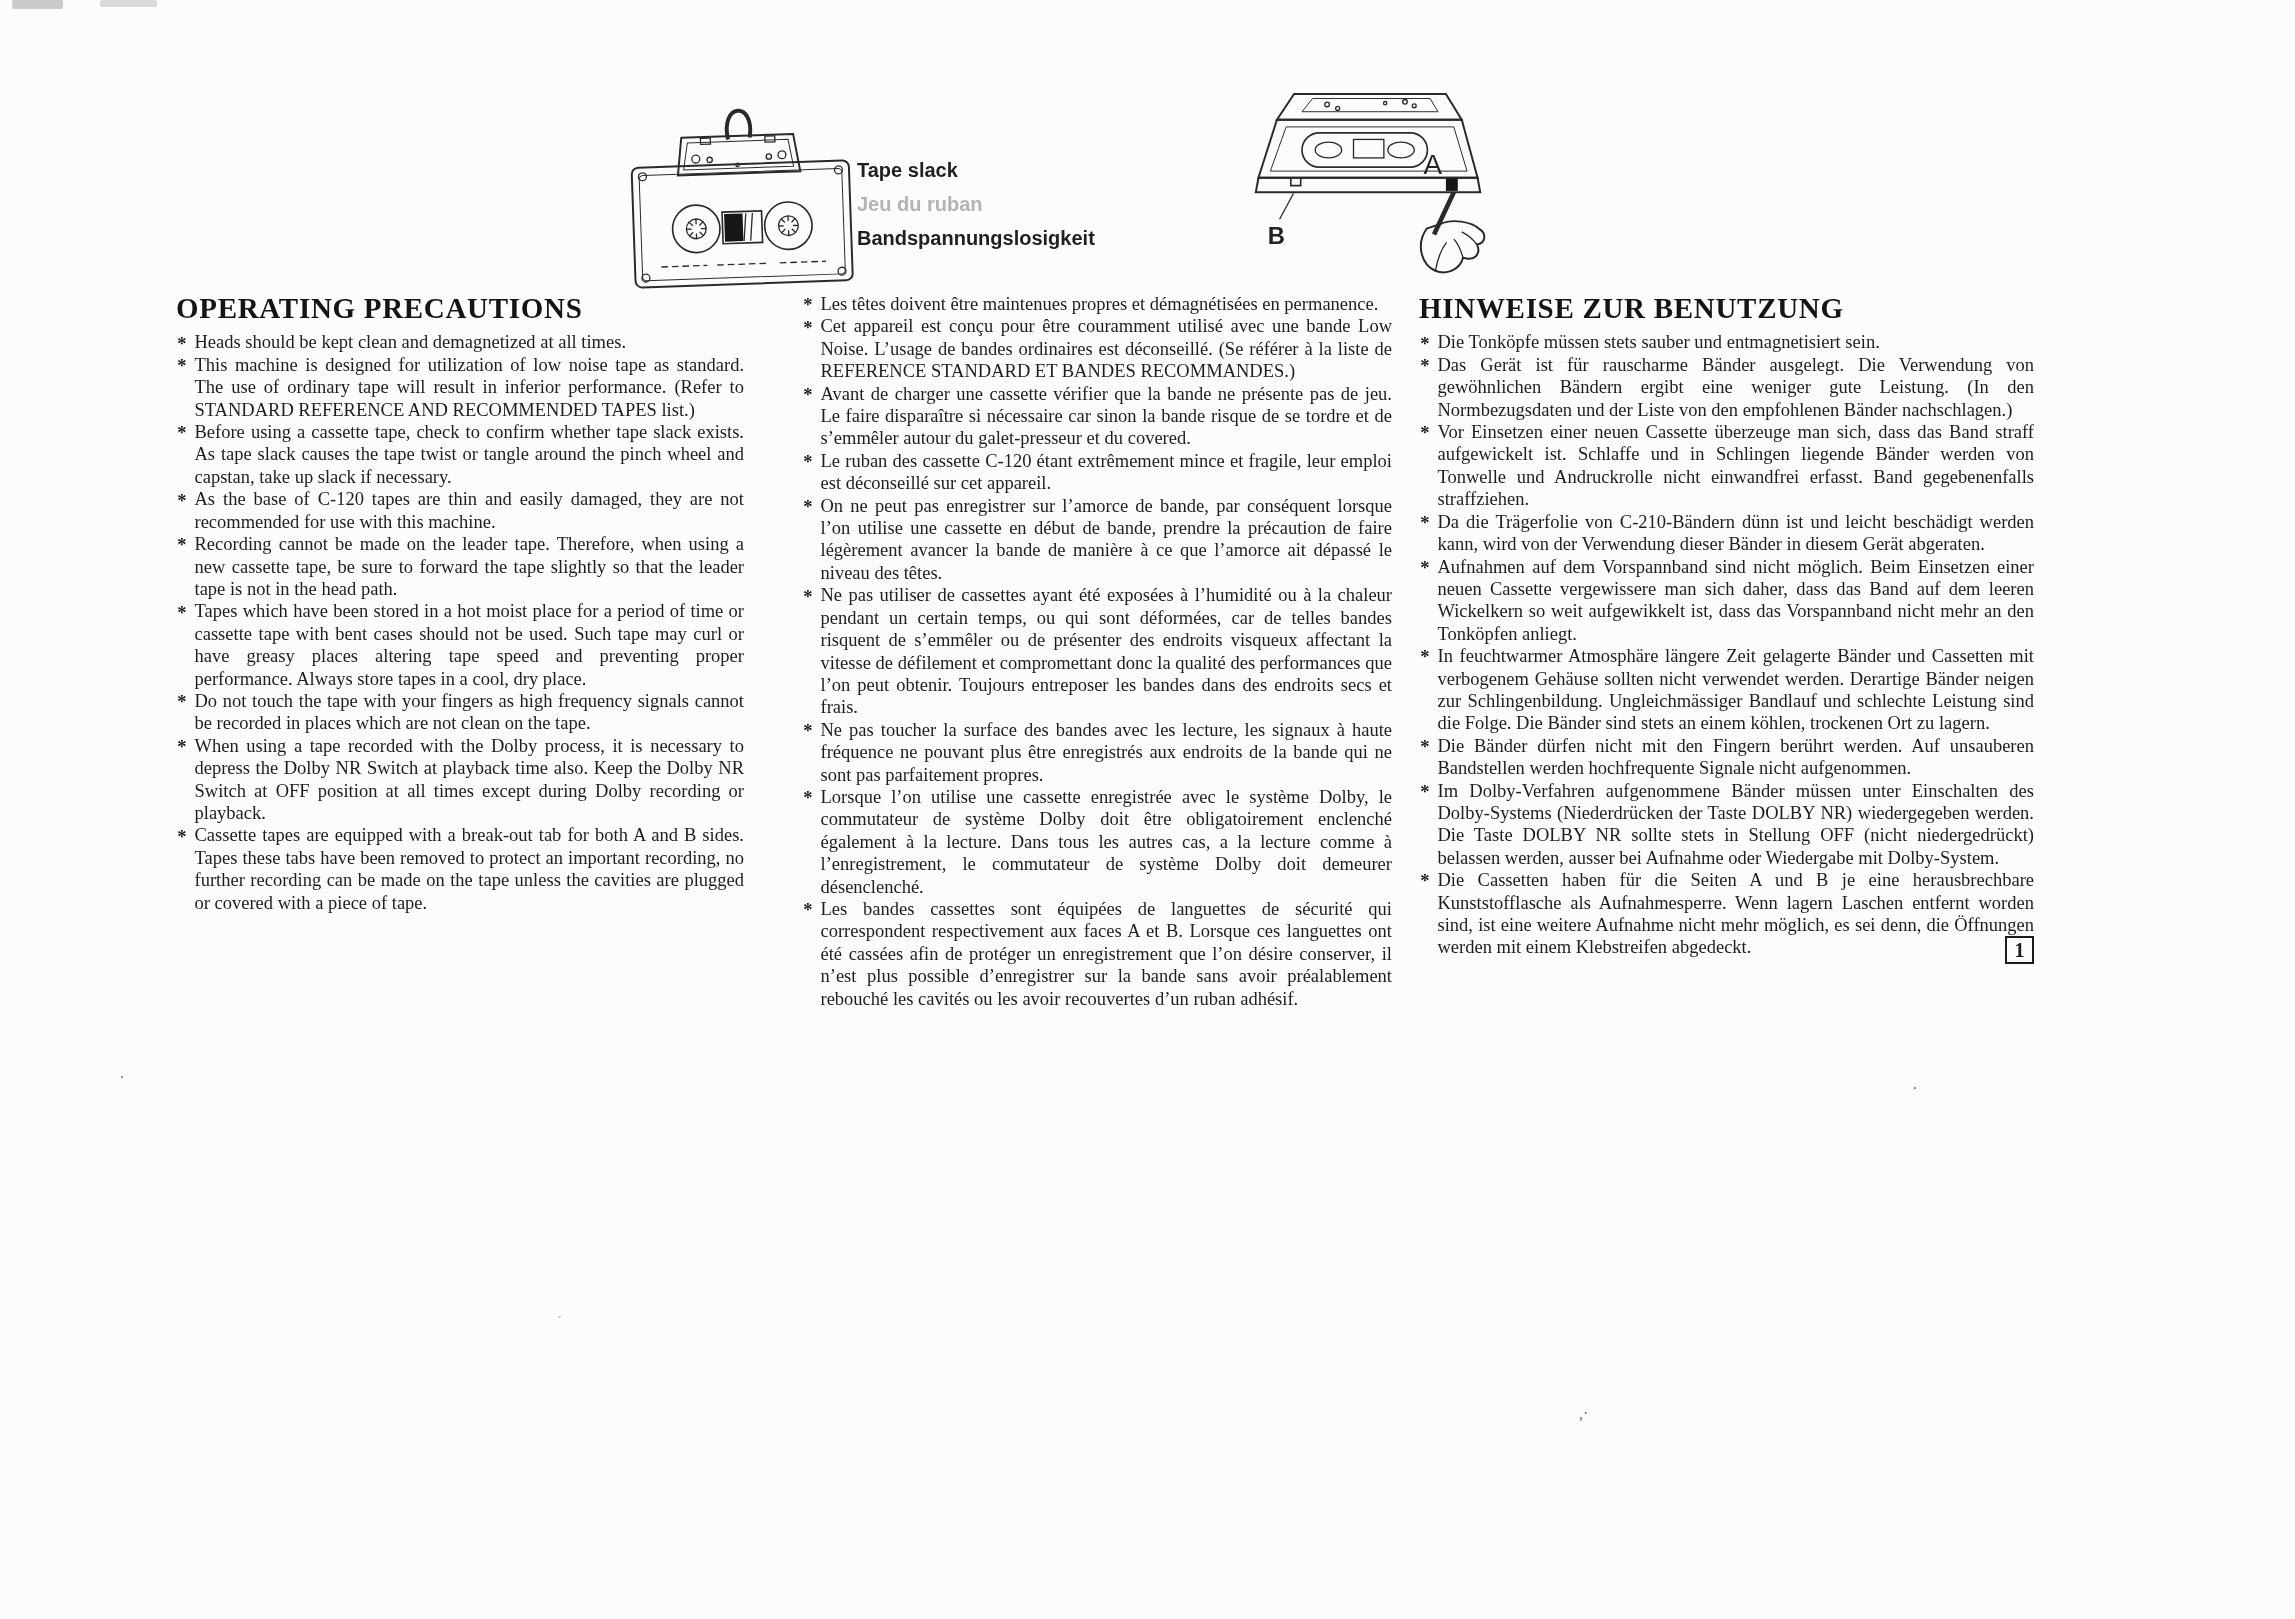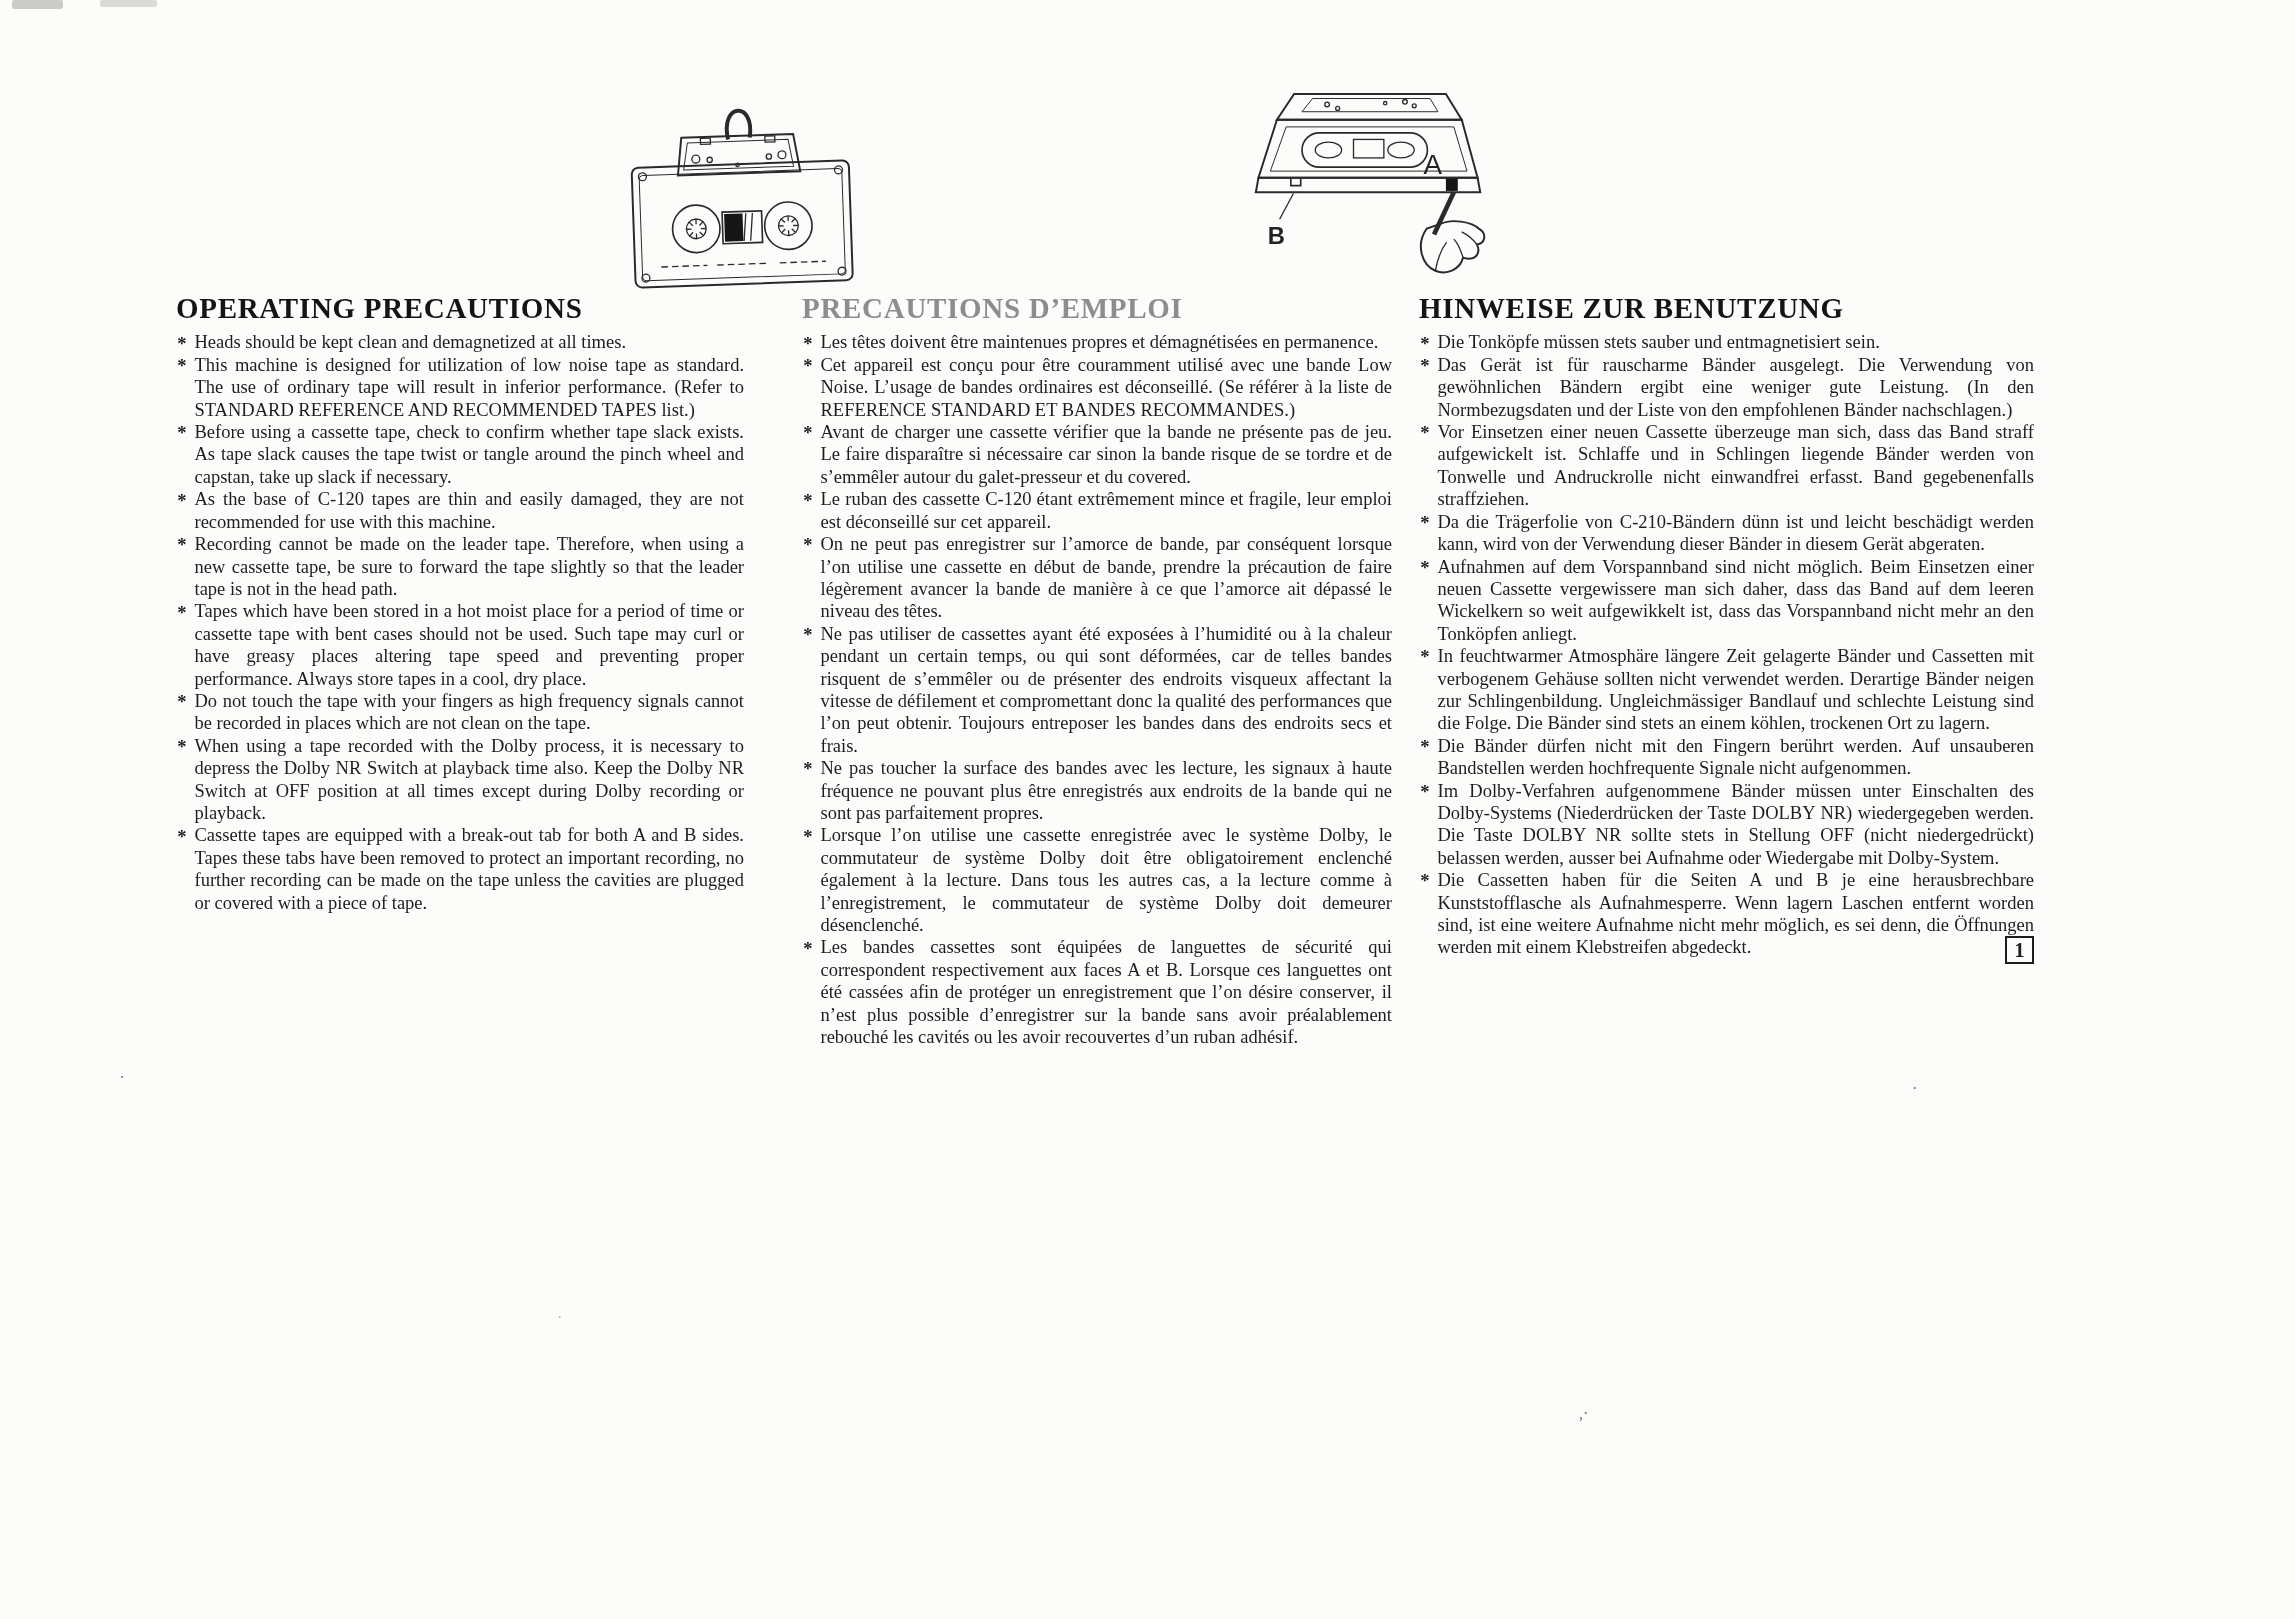--- a/index.html
+++ b/index.html
@@ -93,20 +93,25 @@
         <path d="M186,175 l-4,42 M196,175 l-4,42" stroke-width="2"></path>
         <circle cx="31" cy="114" r="6" stroke-width="2"></circle>
         <circle cx="329" cy="114" r="6" stroke-width="2"></circle>
         <circle cx="31" cy="268" r="6" stroke-width="2"></circle>
         <circle cx="329" cy="268" r="6" stroke-width="2"></circle>
         <path d="M55,252 h70 M140,252 h80 M235,252 h70" stroke-width="2" stroke-dasharray="10 6"></path>
       </g>
     </svg>
   </div>
 
+  <div class="fig-labels">
+    <div>Tape slack</div>
+    <div class="faded">Jeu du ruban</div>
+    <div>Bandspannungslosigkeit</div>
+  </div>
 
   <div class="fig" style="left:1228px;top:84px;width:284px;height:198px;">
     <svg width="284" height="198" viewBox="0 0 430 300">
       <g class="ink">
         <polygon points="100,15 330,15 354,54 74,54" stroke-width="3"></polygon>
         <polygon points="128,22 306,22 318,42 112,42" stroke-width="1.5"></polygon>
         <circle cx="150" cy="31" r="3.5" stroke-width="2"></circle>
         <circle cx="166" cy="37" r="3" stroke-width="2"></circle>
         <circle cx="238" cy="29" r="2.5" stroke-width="2"></circle>
         <circle cx="268" cy="27" r="3.5" stroke-width="2"></circle>
@@ -148,21 +153,20 @@
 
         <p class="bullet"><span class="star">*</span><span>Do not touch the tape with your fingers as high frequency signals cannot be recorded in places which are not clean on the tape.</span></p>
 
         <p class="bullet"><span class="star">*</span><span>When using a tape recorded with the Dolby process, it is necessary to depress the Dolby NR Switch at playback time also. Keep the Dolby NR Switch at OFF position at all times except during Dolby recording or playback.</span></p>
 
         <p class="bullet"><span class="star">*</span><span>Cassette tapes are equipped with a break-out tab for both A and B sides. Tapes these tabs have been removed to protect an important recording, no further recording can be made on the tape unless the cavities are plugged or covered with a piece of tape.</span></p>
       </div>
   </div>
 
   <div class="col col-fr">
-    <h2 class="col-heading">PRECAUTIONS D’EMPLOI</h2>
     <div class="bullets">
 
         <p class="bullet"><span class="star">*</span><span>Les têtes doivent être maintenues propres et démagnétisées en permanence.</span></p>
 
         <p class="bullet"><span class="star">*</span><span>Cet appareil est conçu pour être couramment utilisé avec une bande Low Noise. L’usage de bandes ordinaires est déconseillé. (Se référer à la liste de REFERENCE STANDARD ET BANDES RECOMMANDES.)</span></p>
 
         <p class="bullet"><span class="star">*</span><span>Avant de charger une cassette vérifier que la bande ne présente pas de jeu. Le faire disparaître si nécessaire car sinon la bande risque de se tordre et de s’emmêler autour du galet-presseur et du covered.</span></p>
 
         <p class="bullet"><span class="star">*</span><span>Le ruban des cassette C-120 étant extrêmement mince et fragile, leur emploi est déconseillé sur cet appareil.</span></p>
 

